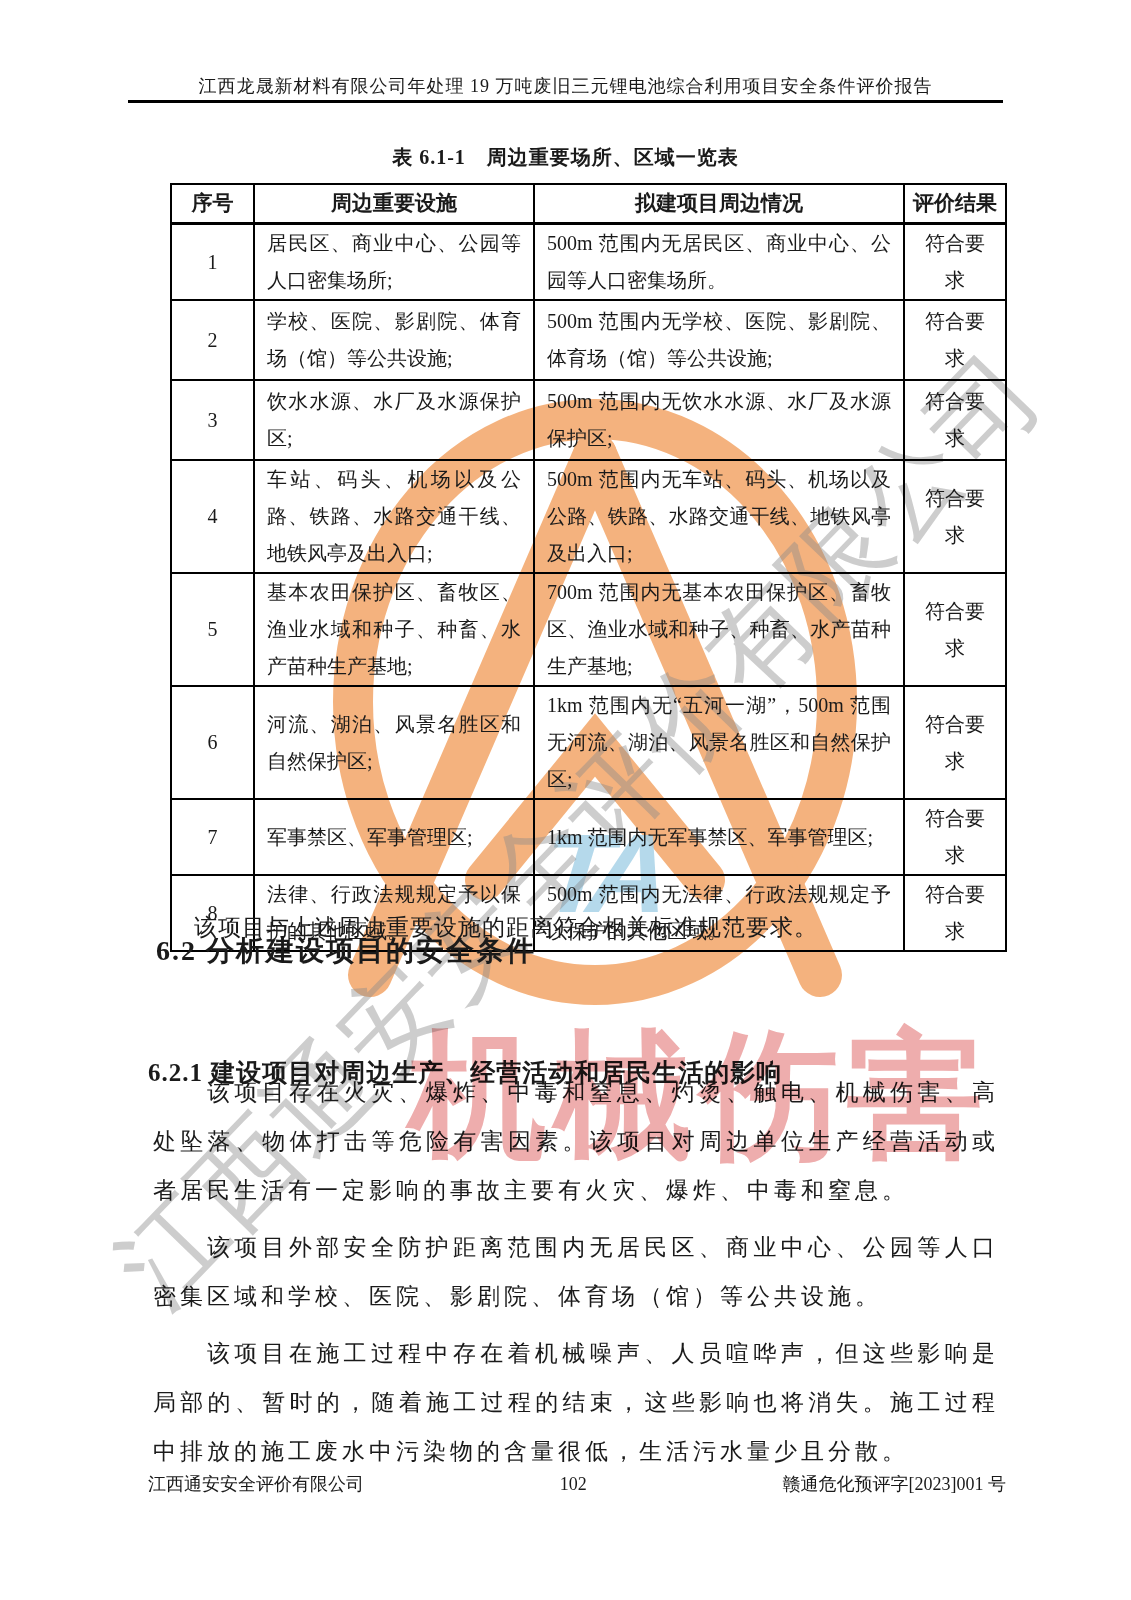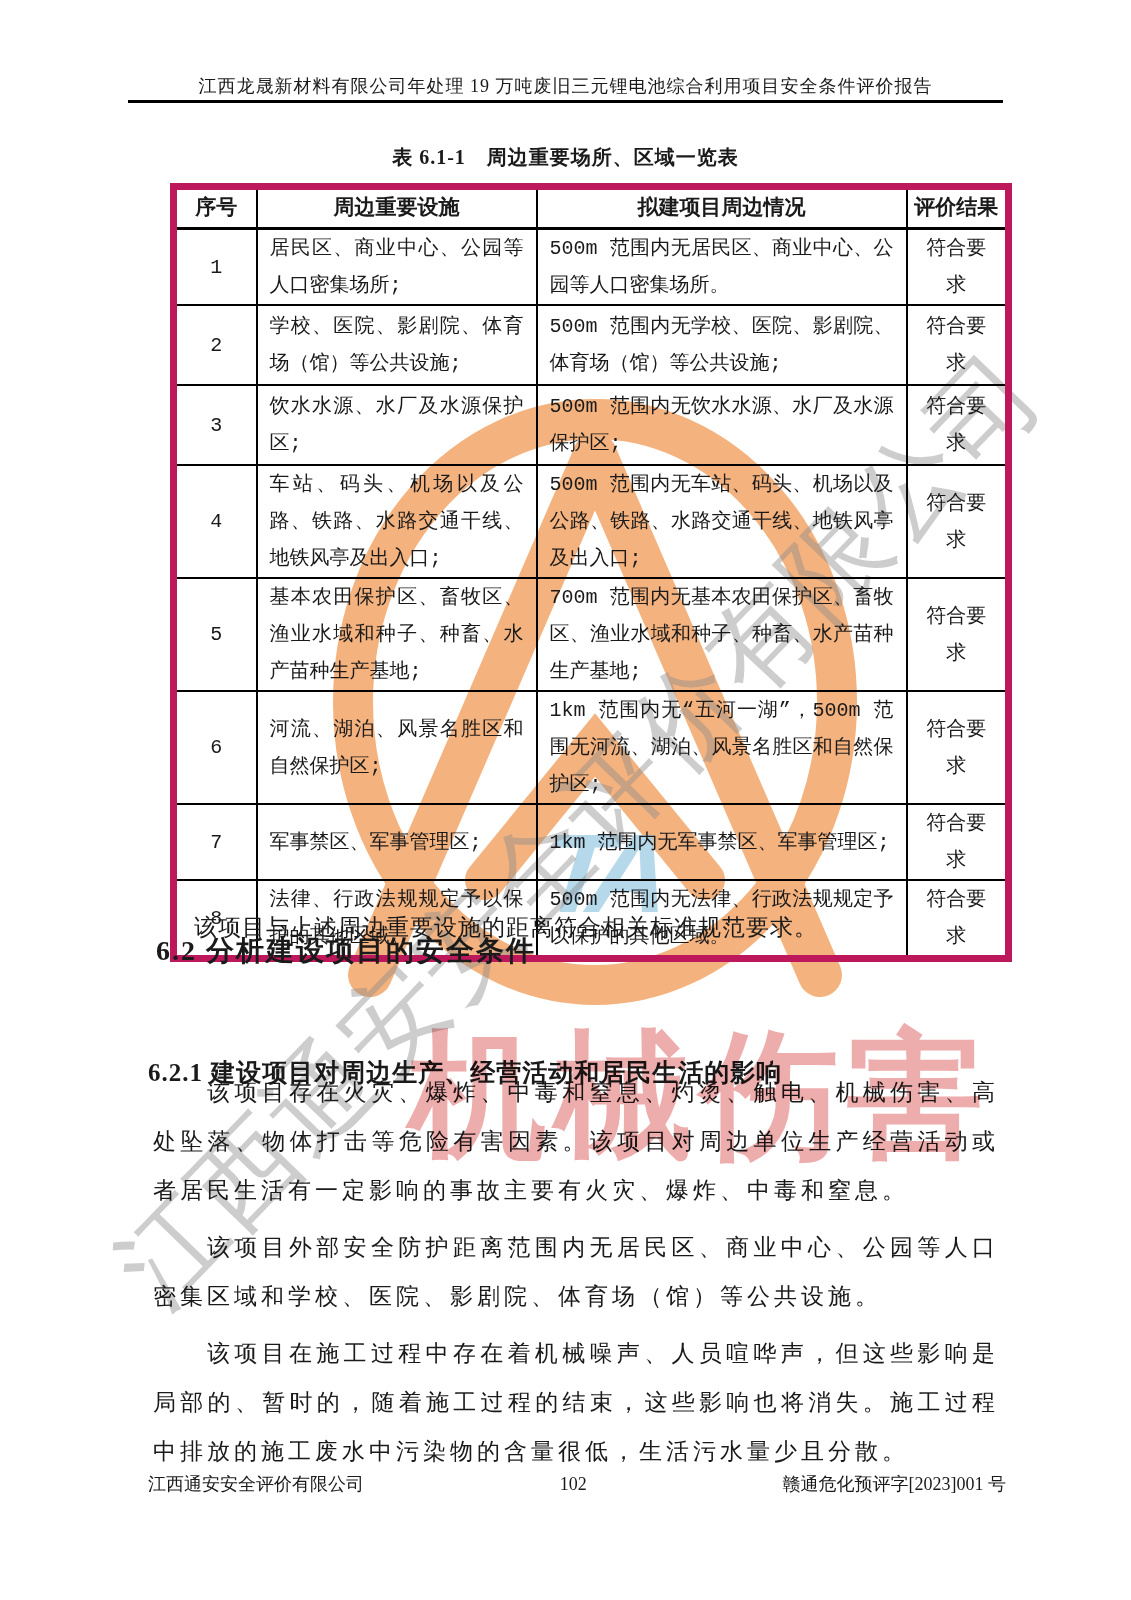--- a/index.html
+++ b/index.html
@@ -52,21 +52,21 @@
   table.main{
     position:absolute;top:183px;left:170px;
     width:835px;border-collapse:collapse;table-layout:fixed;
   }
   table.main th,table.main td{
     border:2px solid #000;
     font-size:20px;line-height:37px;
     vertical-align:middle;padding:0 12px;
     overflow:hidden;
   }
-  table.main{border:7px solid #be185d;font-family:Liberation Mono, monospace;}
+  table.main{border:2px solid #be185d;}
   table.main thead th{
     font-size:21px;font-weight:bold;text-align:center;
     border-bottom-width:3px;padding:0 2px;
   }
   td.c-no,td.c-res{text-align:center;padding:0 2px;}
   td.c-fac,td.c-sit{text-align:justify;}
   tr.hrow{height:38px;}
   tr.r1{height:74px;} tr.r2{height:80px;} tr.r3{height:80px;}
   tr.r4{height:112px;} tr.r5{height:111px;} tr.r6{height:84px;}
   tr.r7{height:41px;} tr.r8{height:74px;}

